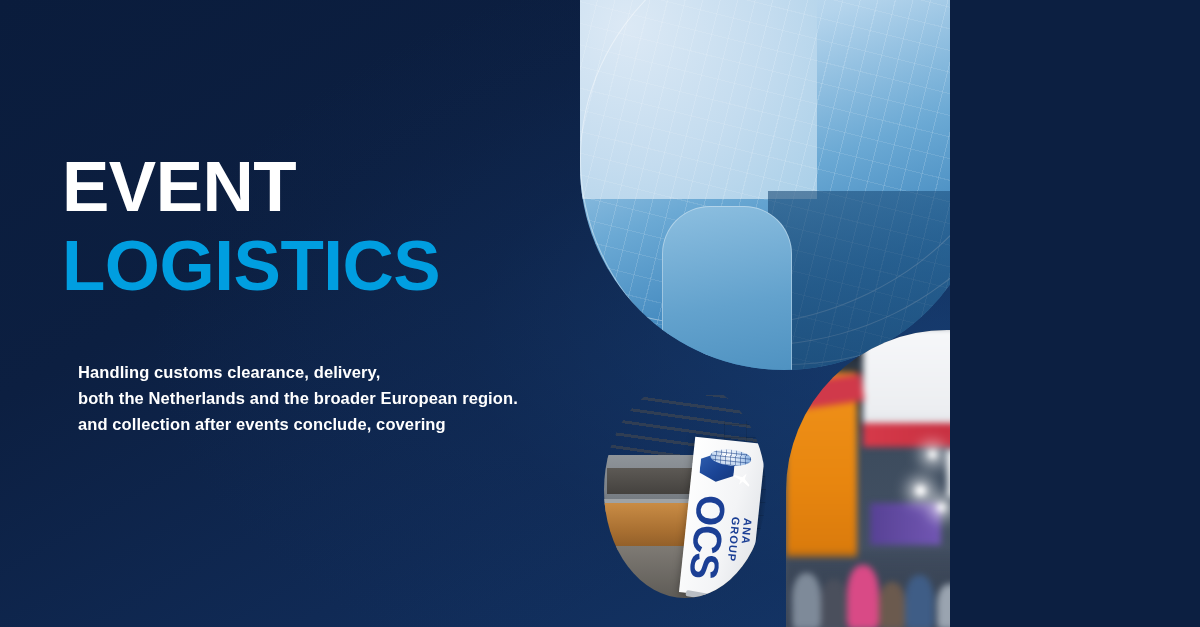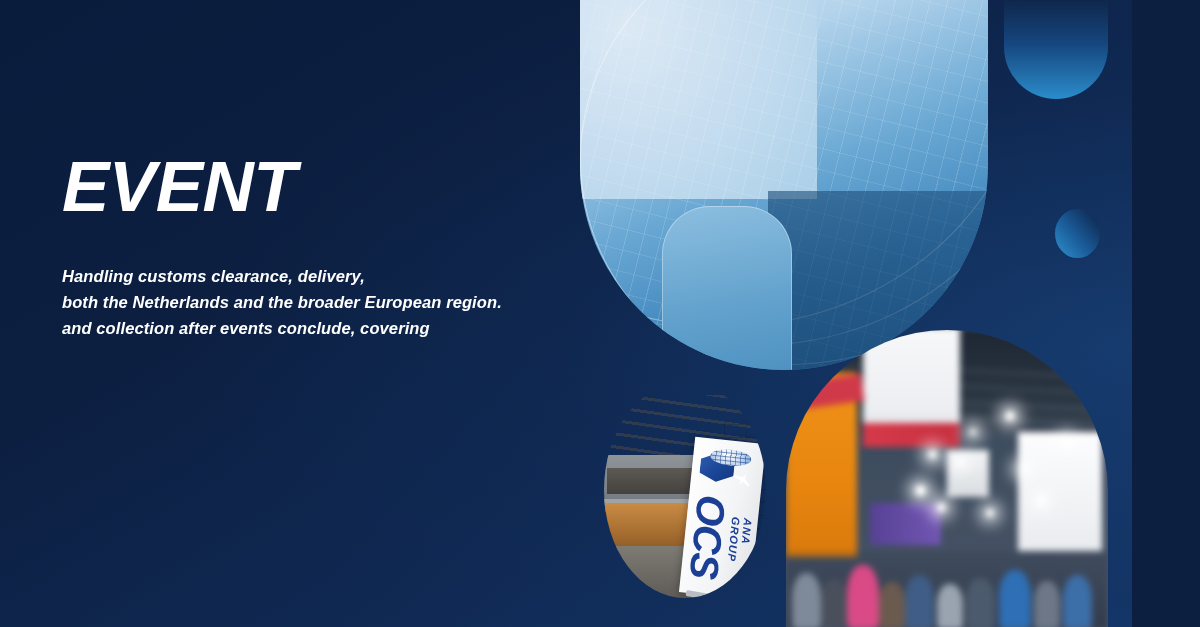--- a/index.html
+++ b/index.html
@@ -3,36 +3,35 @@
 <meta charset="utf-8">
 <title>Event Logistics Banner</title>
 <style>
   html,body{margin:0;padding:0;}
   body{
     width:1200px;height:627px;overflow:hidden;
     font-family:"Liberation Sans", sans-serif;
     background:#0c1f41;
   }
   .banner{
-    position:relative;width:1132px;height:627px;overflow:hidden;
+    position:relative;width:950px;height:627px;overflow:hidden;
     background:
       radial-gradient(120% 95% at 100% 55%, rgba(26,70,126,.55) 0%, rgba(18,48,94,.25) 42%, rgba(12,31,65,0) 70%),
       linear-gradient(150deg,#0a1c3c 0%,#0c1f41 34%,#102a55 68%,#14376a 100%);
-    font-style: italic;
   }
 
   
   .copy{position:absolute;left:62px;top:152px;width:520px;}
   .headline{
     font-size:71px;line-height:.99;font-weight:bold;letter-spacing:-.5px;
     margin:0;color:#ffffff;
   }
   .headline .accent{color:#009ee0;display:block;margin-top:9px;}
   .subcopy{
-    margin:0;padding-top:41px;
+    margin:16px;padding-top:41px;
     font-size:16.5px;line-height:1.58;font-weight:bold;color:#ffffff;
     letter-spacing:.1px;
   }
   .subcopy span{display:block;}
 
   
   .photo{position:absolute;overflow:hidden;}
 
   
   .shape-building{
@@ -184,20 +183,21 @@
     box-shadow:0 0 14px 7px rgba(255,255,255,.75);}
 </style>
 </head>
 <body>
 
 <div class="banner">
 
   <div class="copy">
     <h1 class="headline">
       <span>EVENT</span>
+      <span class="accent">LOGISTICS</span>
     </h1>
     <p class="subcopy">
       <span>Handling customs clearance, delivery,</span>
       <span>both the Netherlands and the broader European region.</span>
       <span>and collection after events conclude, covering</span>
     </p>
   </div>
 
   <div class="photo shape-building">
     <div class="bld-sky"></div>

